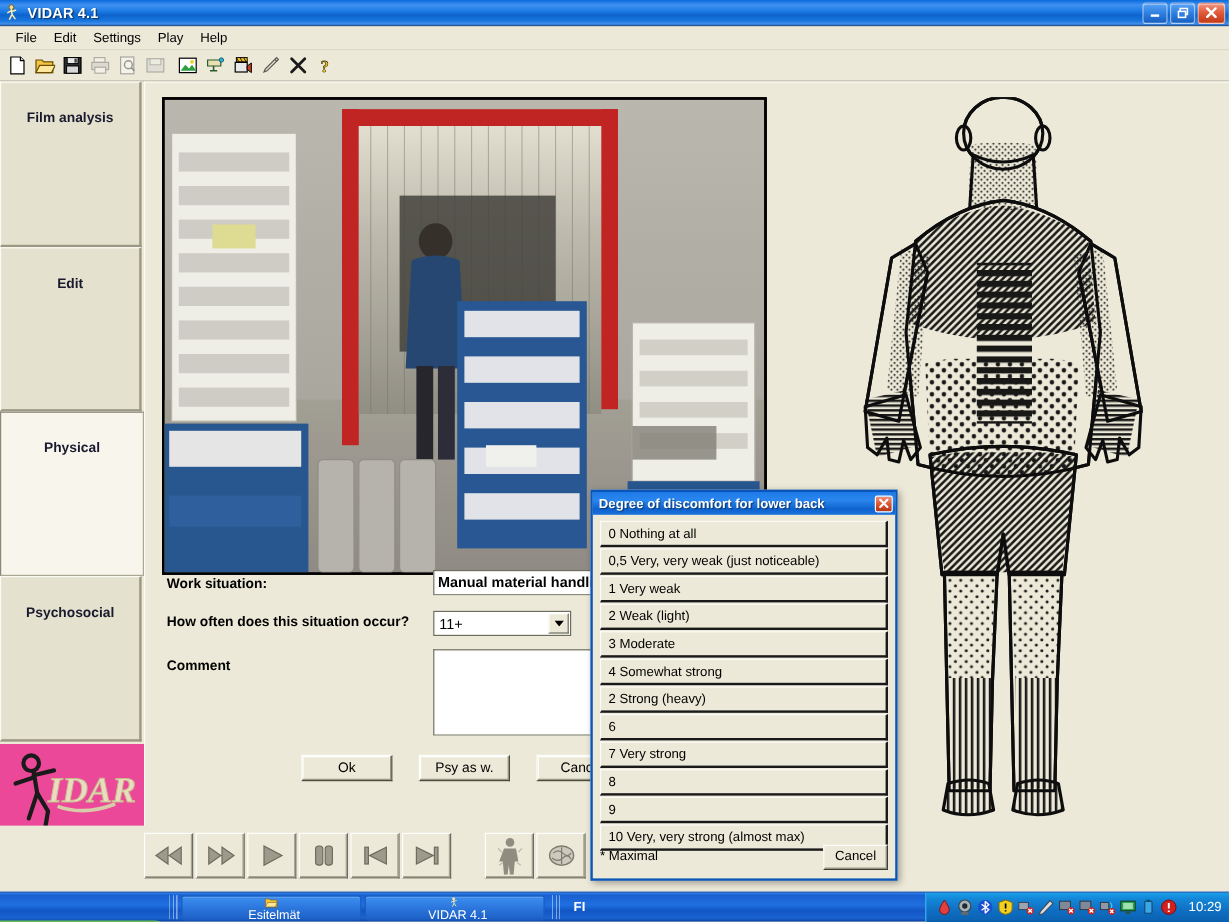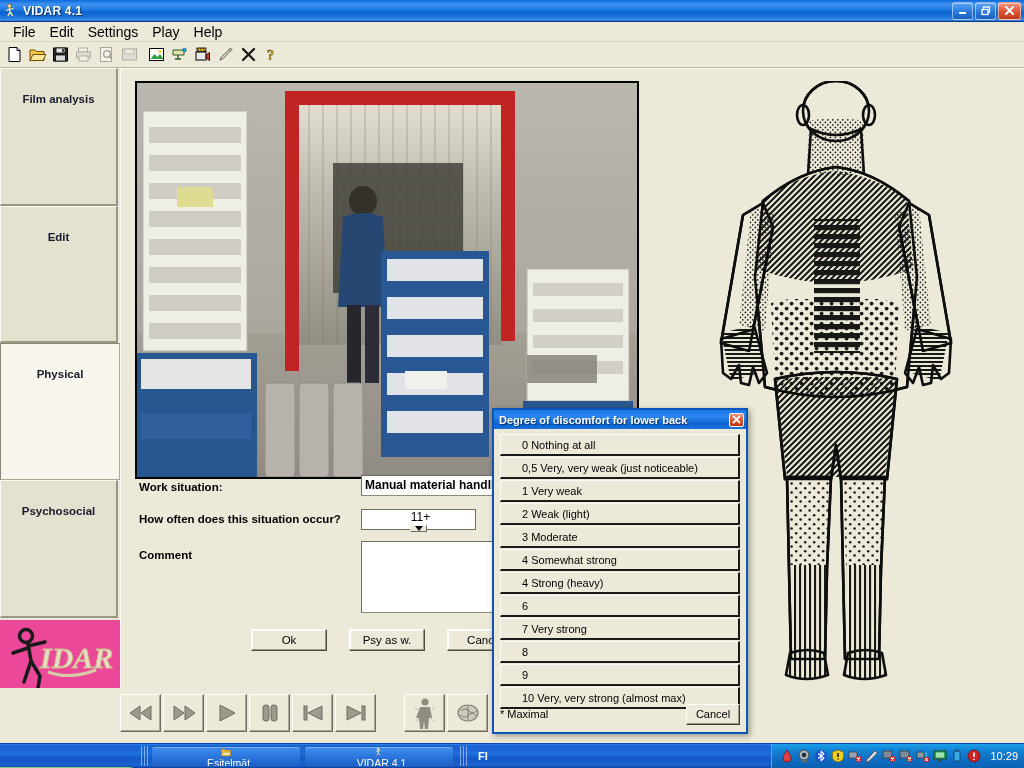--- a/index.html
+++ b/index.html
@@ -45,21 +45,21 @@
     width: 23px;
   }
 
   
   .menubar {
     position: absolute; left: 0; top: 22px; width: 1024px; height: 20px;
     background: #ece9d8; display: flex; align-items: center;
     padding-left: 6px; border-bottom: 1px solid #d8d4c0;
   }
   .menu-item {
-    font-size: 14px; color: #000; padding: 2px 7px; cursor: default;
+    font-size: 11px; color: #000; padding: 2px 7px; cursor: default;
   }
 
   
   .toolbar {
     position: absolute; left: 0; top: 42px; width: 1024px; height: 26px;
     background: #ece9d8; display: flex; align-items: center;
     padding-left: 3px; border-bottom: 1px solid #b8b4a0;
   }
   .tool-btn {
     width: 22px; height: 22px; display: flex; align-items: center;
@@ -200,21 +200,21 @@
   .dlg-body {
     position: absolute; left: 2px; top: 21px; right: 2px; bottom: 2px;
     background: #ece9d8; padding: 3px 4px 0 4px;
   }
   .opt {
     height: 22px; background: #ece9d8;
     border-top: 1px solid #fcfbf5;
     border-left: 1px solid #fcfbf5;
     border-bottom: 2px solid #1a1a1a;
     border-right: 2px solid #1a1a1a;
-    display: flex; align-items: center; padding-left: 21px;
+    display: flex; align-items: center; padding-left: 6px;
     font-size: 11px; color: #000; margin-bottom: 1px;
     cursor: default;
   }
   .dlg-foot {
     position: absolute; left: 4px; right: 4px; bottom: 4px; height: 24px;
     display: flex; align-items: center;
   }
   .dlg-foot-label { font-size: 11px; color: #000; }
   .dlg-cancel {
     margin-left: auto; width: 54px; height: 21px; background: #ece9d8;
@@ -627,21 +627,21 @@
         <path d="M250 122 l20 12 l22 128 l-28 8 l-24 -124"></path>
       </g>
     </svg>
   </div>
 
   <div class="form-area">
     <div class="f-label" style="left:4px; top:8px;">Work situation:</div>
     <div class="f-text-input" style="left:226px; top:2px; width:250px; height:21px;">Manual material handling</div>
 
     <div class="f-label" style="left:4px; top:40px; width:210px;">How often does this situation occur?</div>
-    <div class="f-combo" style="left:226px; top:36px; width:115px; height:21px;flex-direction:column;">
+    <div class="f-combo" style="left:226px; top:36px; width:115px; height:21px;">
       <span class="f-combo-val">11+</span>
       <span class="f-combo-arrow">
         <svg width="8" height="5" viewBox="0 0 8 5">
             <path d="M0 0 h8 l-4 5 z" fill="#000"></path>
           </svg>
       </span>
     </div>
 
     <div class="f-label" style="left:4px; top:76px;">Comment</div>
     <div class="f-textarea" style="left:226px; top:68px; width:250px; height:72px;"></div>
@@ -720,21 +720,21 @@
       </svg>
     </span>
   </div>
   <div class="dlg-body">
     <div class="opt">0 Nothing at all</div>
     <div class="opt">0,5 Very, very weak (just noticeable)</div>
     <div class="opt">1 Very weak</div>
     <div class="opt">2 Weak (light)</div>
     <div class="opt">3 Moderate</div>
     <div class="opt">4 Somewhat strong</div>
-    <div class="opt">4 Strong (heavy)</div>
+    <div class="opt">2 Strong (heavy)</div>
     <div class="opt">6</div>
     <div class="opt">7 Very strong</div>
     <div class="opt">8</div>
     <div class="opt">9</div>
     <div class="opt">10 Very, very strong (almost max)</div>
     <div class="dlg-foot">
       <span class="dlg-foot-label">* Maximal</span>
       <span class="dlg-cancel">Cancel</span>
     </div>
   </div>

